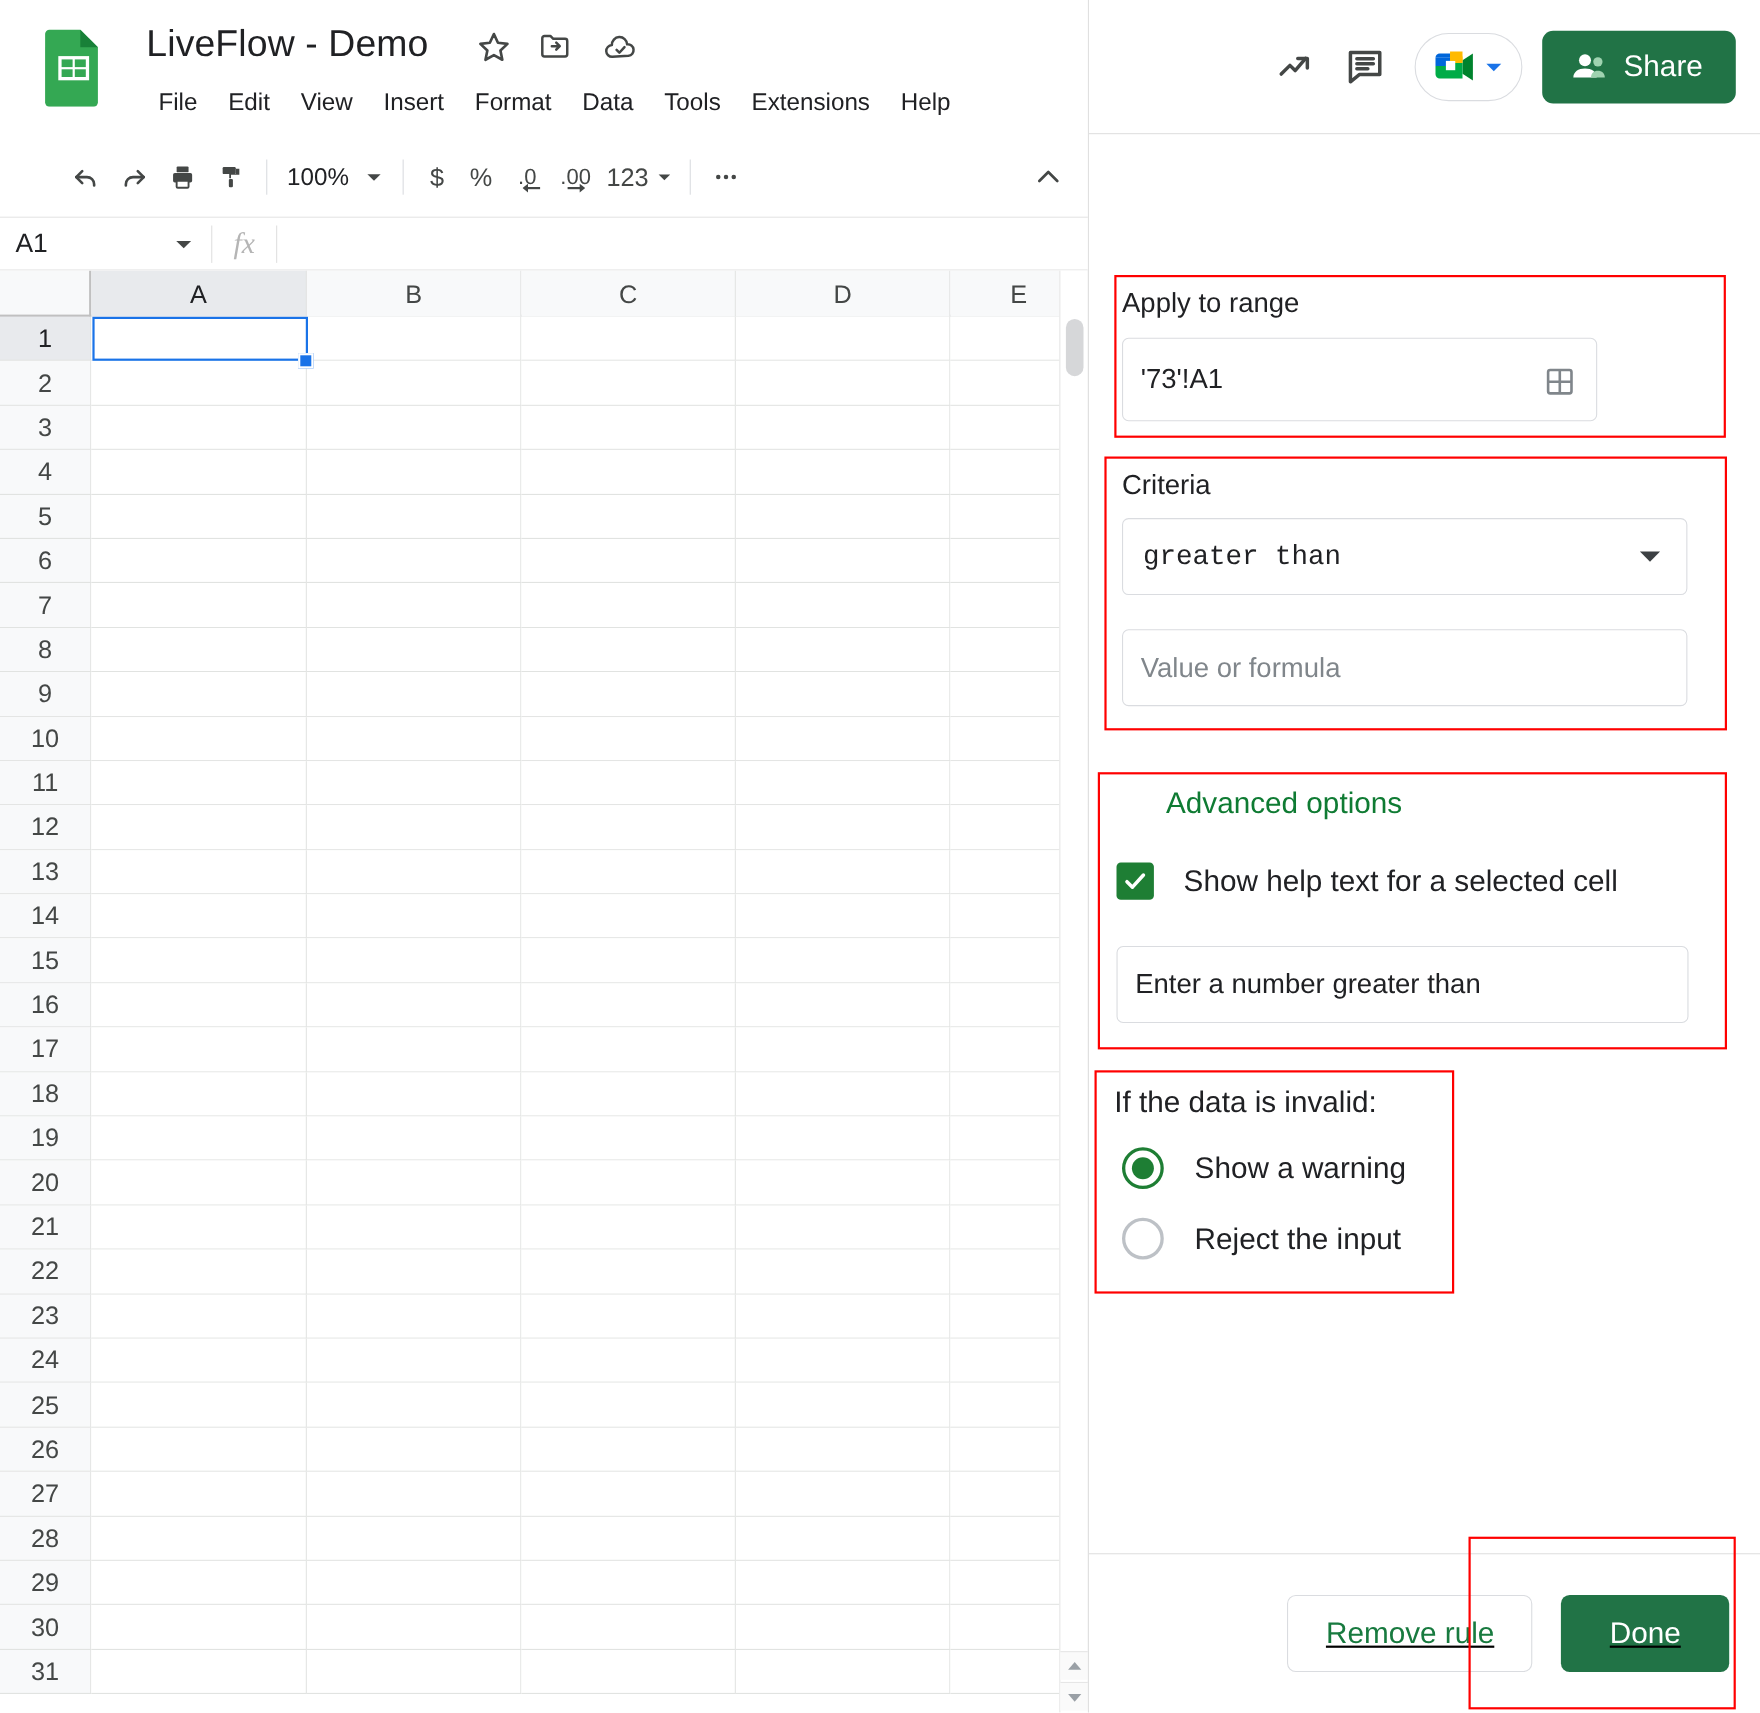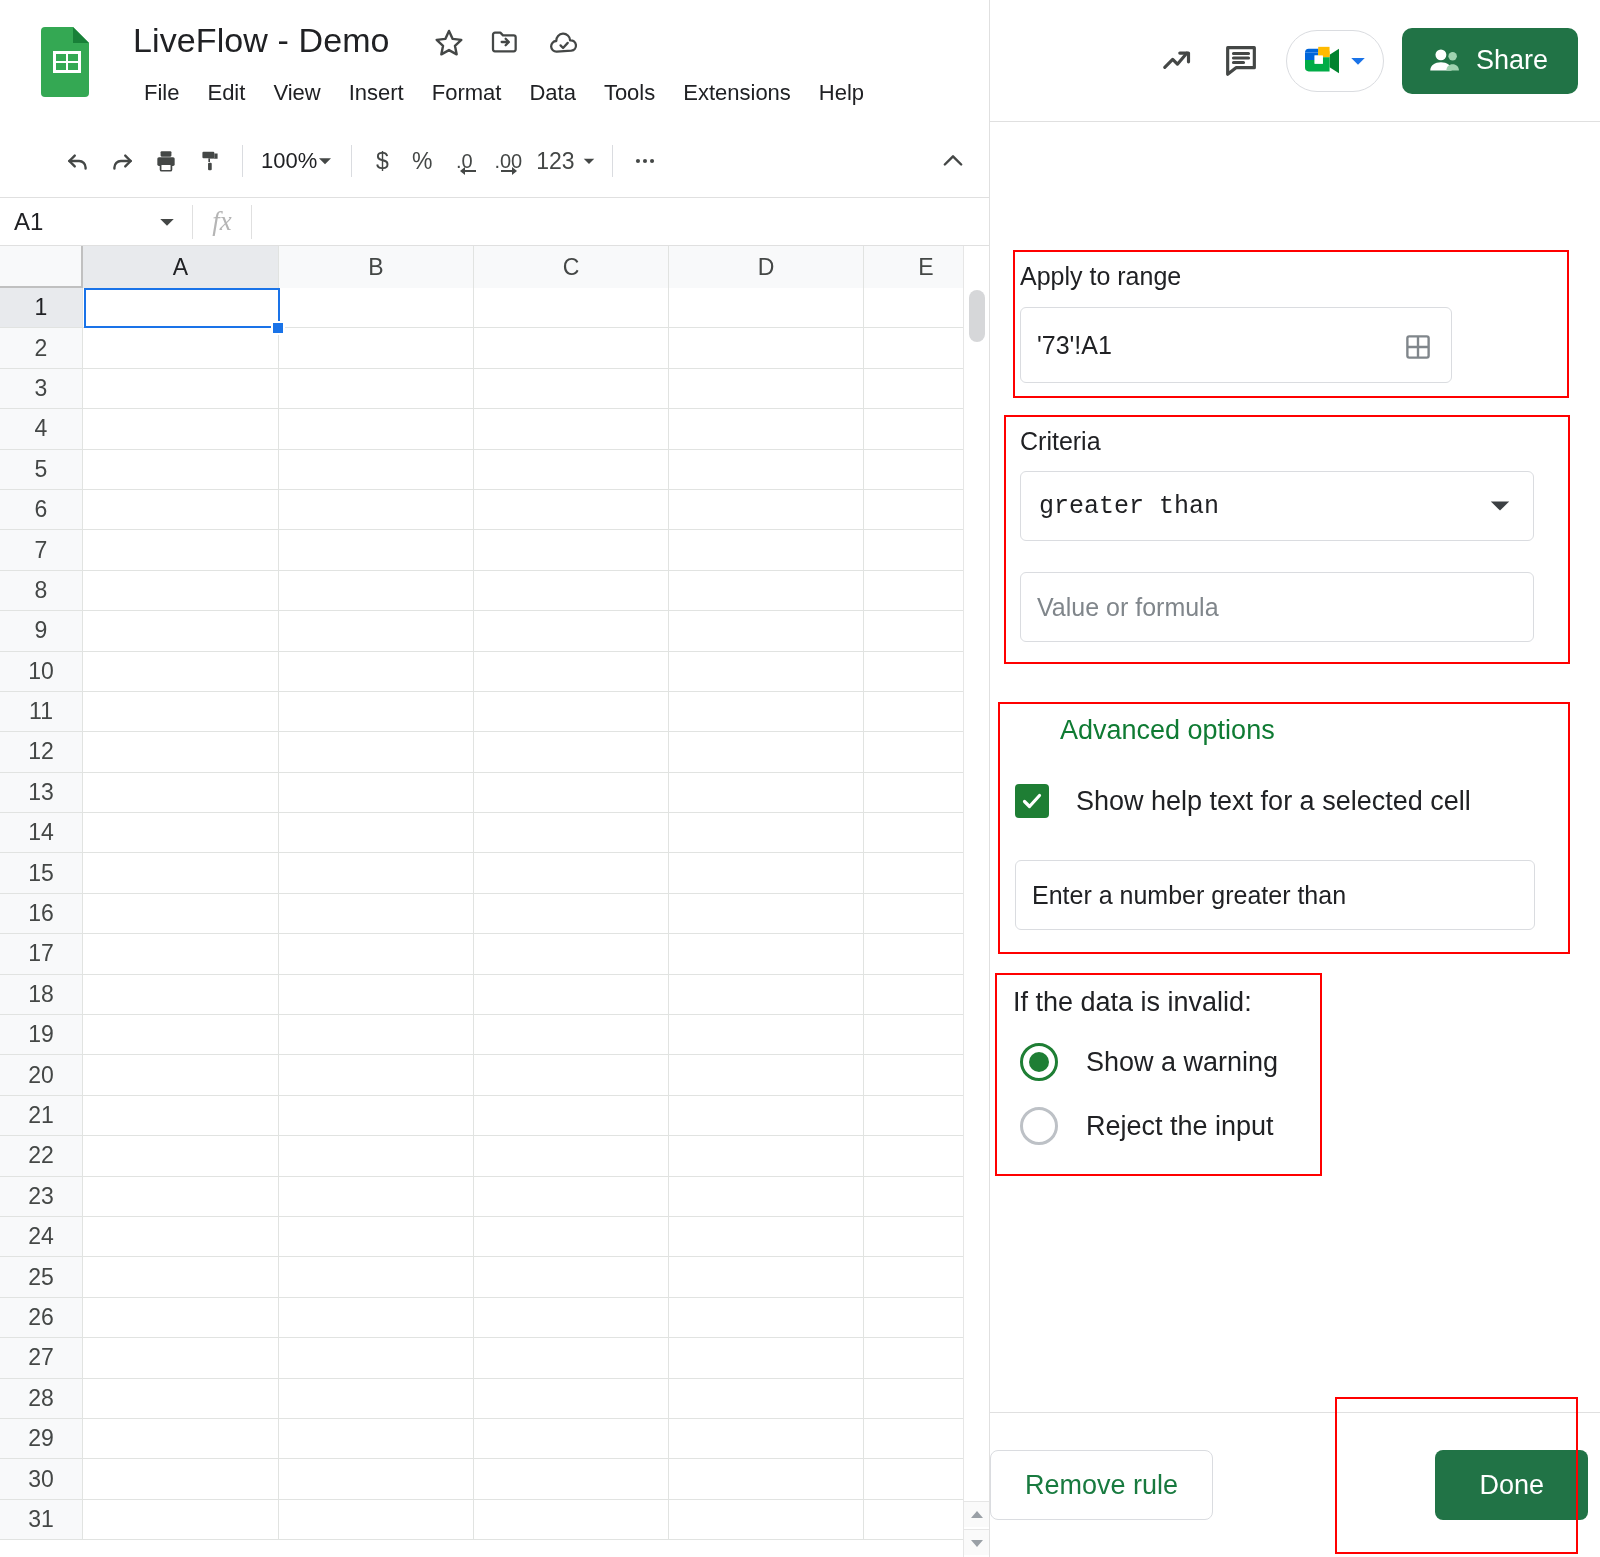--- a/index.html
+++ b/index.html
@@ -66,21 +66,21 @@
     width: 44px; height: 44px; border-radius: 50%;
     display: flex; align-items: center; justify-content: center;
     cursor: pointer; color: #444746;
   }
   .tb-sep {
     width: 1px; height: 32px; background: #dadce0; margin: 0 10px;
   }
   .zoom-box {
     display: flex; align-items: center; justify-content: center;
     height: 40px; padding: 0 8px; border-radius: 4px; cursor: pointer;
-    font-size: 22px; color: #202124; gap: 0;
+    font-size: 22px; color: #202124; gap: 15px;
   }
   .tb-text {
     display: flex; align-items: center; justify-content: center;
     min-width: 40px; height: 40px; border-radius: 4px; cursor: pointer;
     font-size: 23px; color: #444746; padding: 0 6px;
   }
   .collapse-btn {
     position: absolute; right: 14px; top: 139px;
     width: 44px; height: 44px; border-radius: 50%;
     display: flex; align-items: center; justify-content: center; cursor: pointer;
@@ -250,22 +250,22 @@
     border: 3px solid #bdc1c6; box-sizing: border-box;
     display: flex; align-items: center; justify-content: center;
     cursor: pointer; flex: none;
   }
   .radio-outer.on { border-color: #1e7e34; }
   .radio-dot { width: 20px; height: 20px; border-radius: 50%; background: #1e7e34; }
 
   .panel-footer {
     position: absolute; left: 0; bottom: 0; width: 610px; height: 145px;
     border-top: 1px solid #e0e0e0;
-    display: flex; align-items: center; justify-content: space-between;
-    padding-right: 12px; gap: 26px;
+    display: flex; align-items: center; justify-content: flex-end;
+    padding-right: 28px; gap: 26px; text-decoration: underline;
   }
   .btn-outline {
     height: 70px; padding: 0 34px; border: 1px solid #dadce0;
     border-radius: 8px; background: #fff; color: #187a3f;
     font-size: 27px; cursor: pointer;
     font-family: "Liberation Sans", sans-serif;
     display: flex; align-items: center; justify-content: center;
   }
   .btn-primary {
     height: 70px; padding: 0 44px; border: none;

